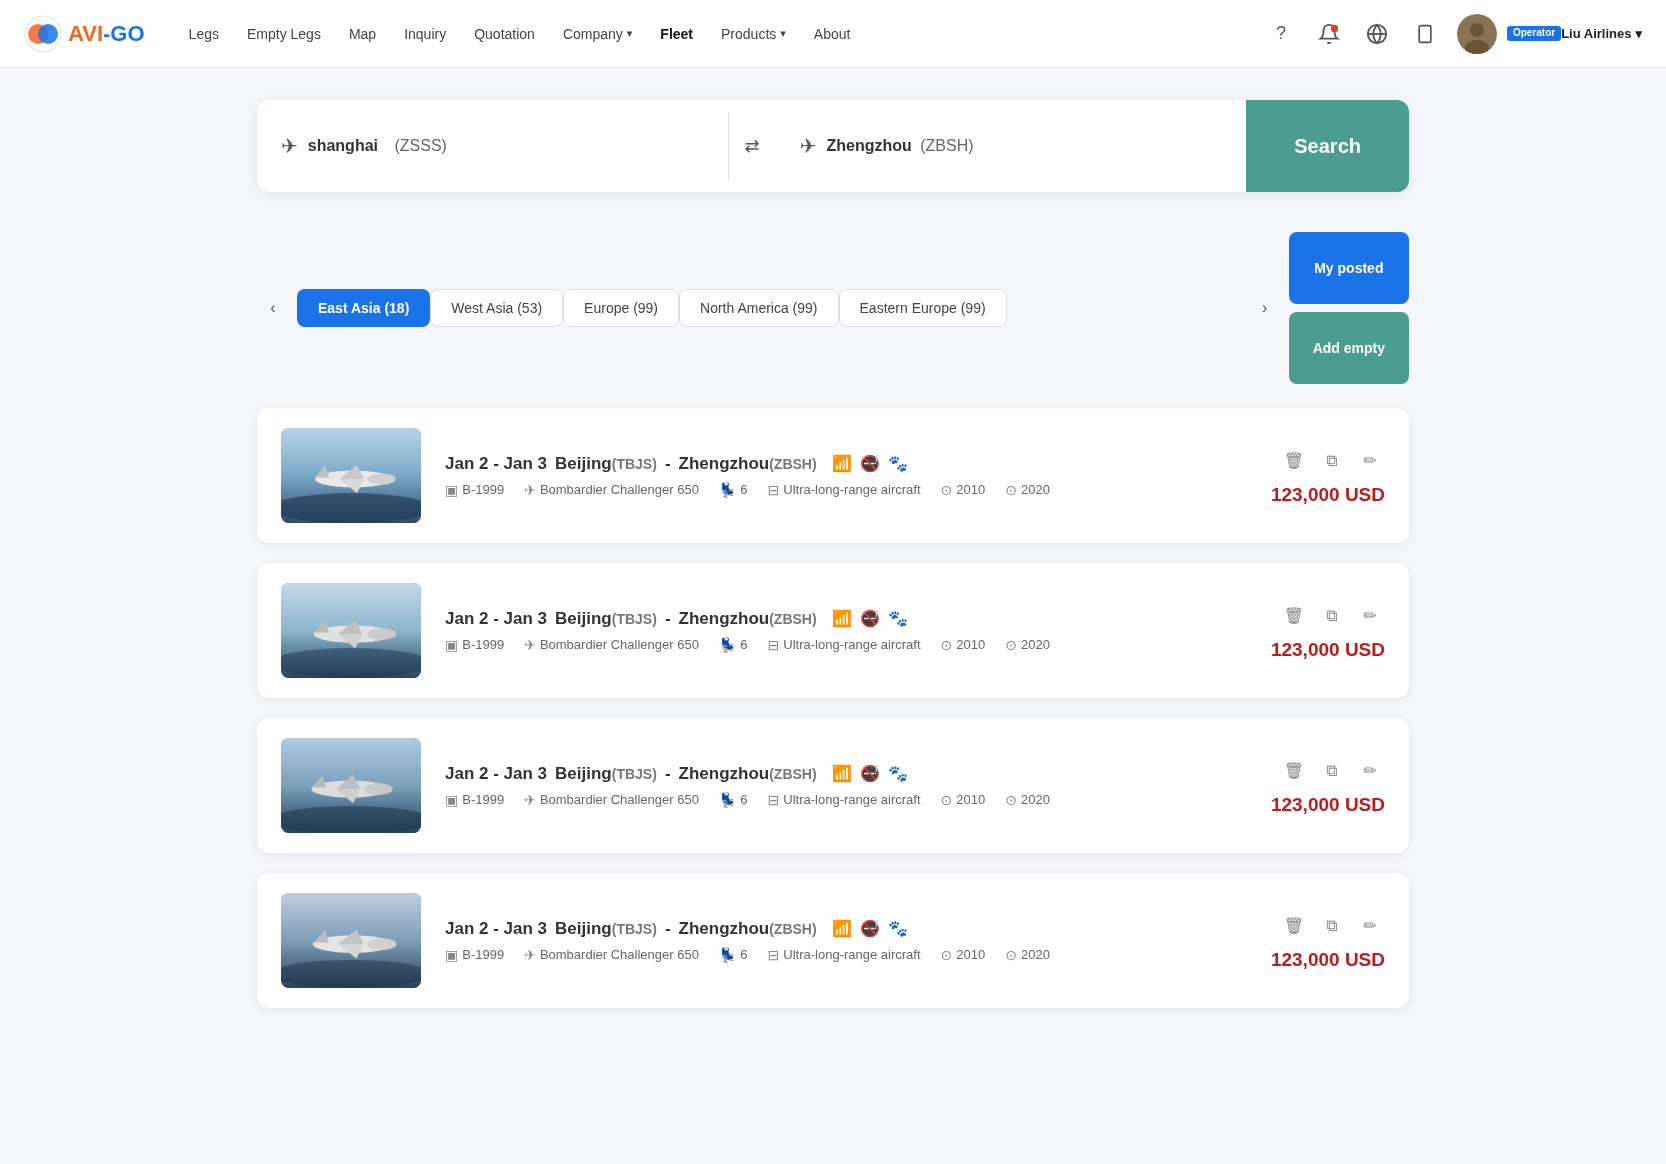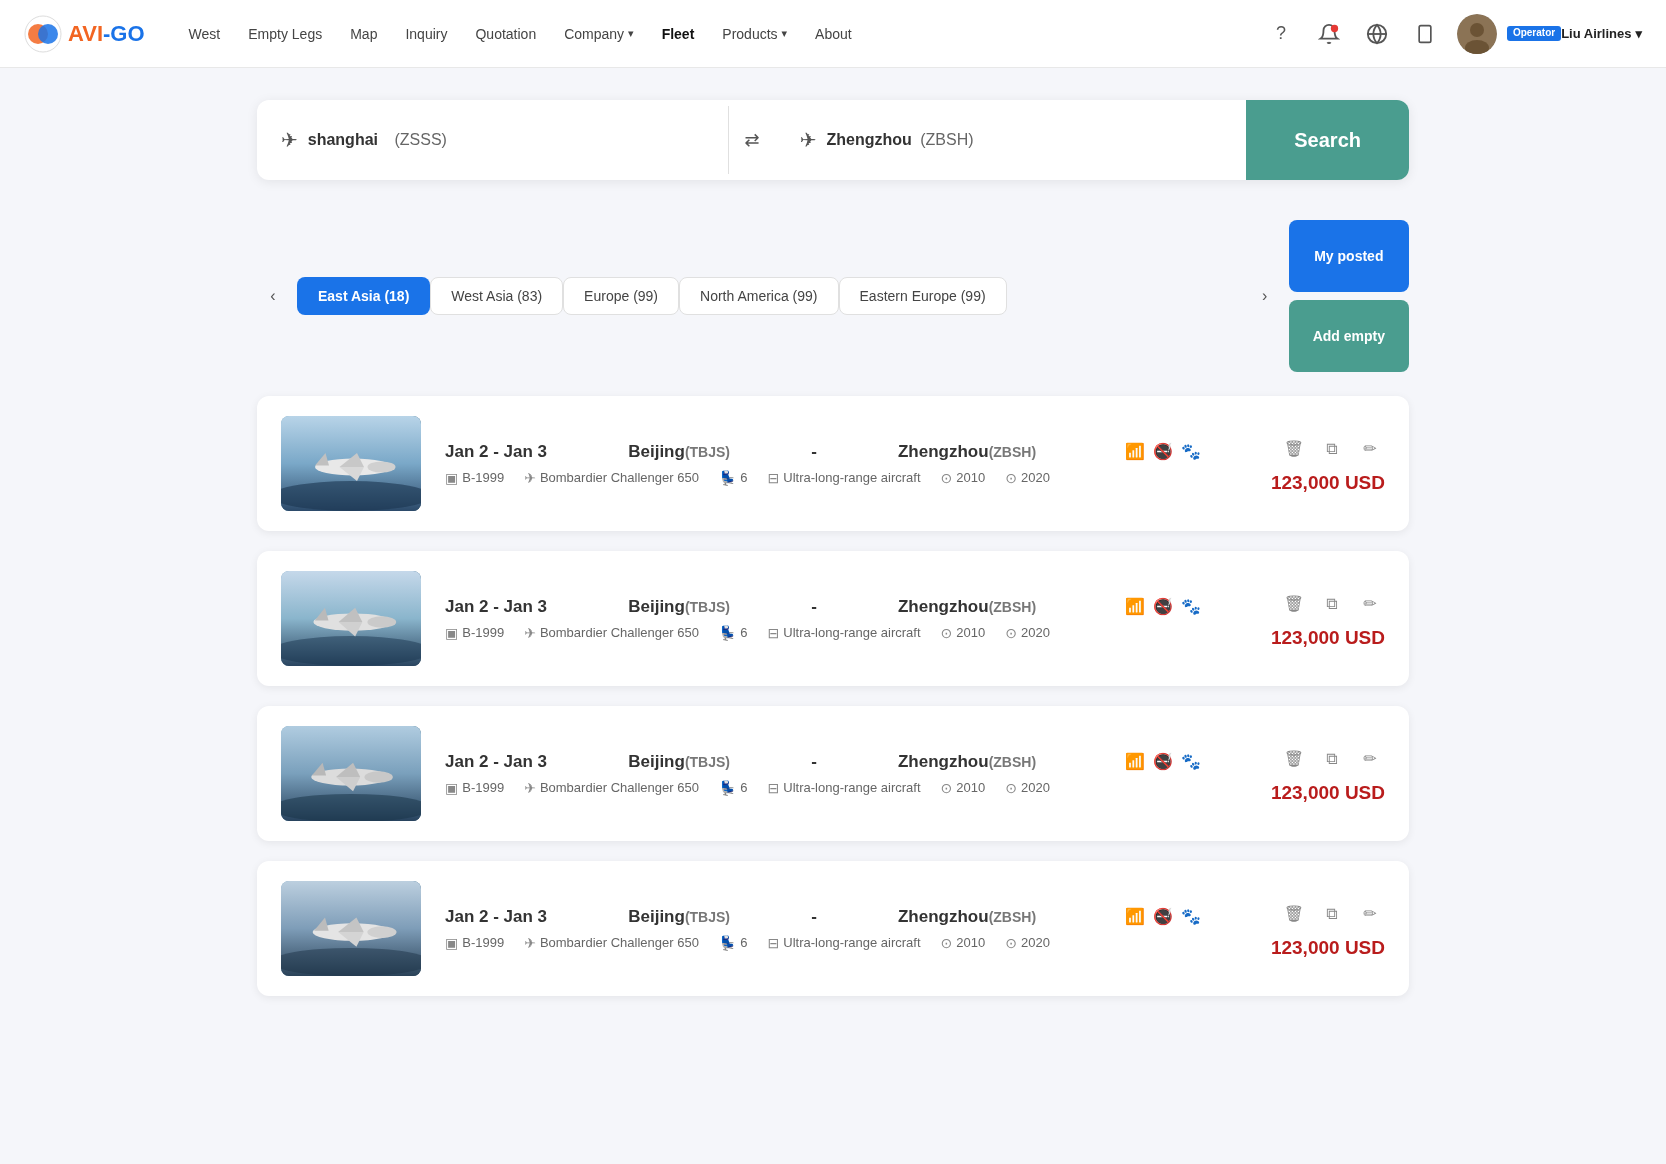--- a/index.html
+++ b/index.html
@@ -140,21 +140,21 @@
       cursor: pointer;
       color: #555;
       font-size: 18px;
       flex-shrink: 0;
     }
     .search-btn {
       background: #4a9d8f;
       color: #fff;
       border: none;
       padding: 0 48px;
-      height: 80px;
+      height: 92px;
       font-size: 20px;
       font-weight: 700;
       cursor: pointer;
       flex-shrink: 0;
     }
 
     
     .filter-row {
       display: flex;
       align-items: center;
@@ -236,21 +236,20 @@
     }
     .flight-details { flex: 1; }
     .flight-route {
       font-size: 17px;
       font-weight: 600;
       margin-bottom: 8px;
       display: flex;
       align-items: center;
       gap: 8px;
       flex-wrap: wrap;
-      justify-content: space-between;
     }
     .route-icons { display: flex; gap: 8px; margin-left: 8px; font-size: 16px; color: #555; }
     .flight-specs {
       display: flex;
       gap: 20px;
       font-size: 13px;
       color: #666;
       align-items: center;
       flex-wrap: wrap;
     }
@@ -304,21 +303,21 @@
       <ellipse cx="19" cy="19" rx="18" ry="18" fill="#fff" stroke="#ddd" stroke-width="1"></ellipse>
       <ellipse cx="14" cy="19" rx="10" ry="10" fill="#f26522" opacity="0.85"></ellipse>
       <ellipse cx="24" cy="19" rx="10" ry="10" fill="#1a73e8" opacity="0.85"></ellipse>
     </svg>
     <span class="logo-text">
       <span style="color:#f26522">AVI</span><em style="color:#1a73e8">-GO</em>
     </span>
   </a>
 
   <div class="nav-links">
-    <div class="nav-link">West</div>
+    <div class="nav-link">Legs</div>
     <div class="nav-link">Empty Legs</div>
     <div class="nav-link">Map</div>
     <div class="nav-link">Inquiry</div>
     <div class="nav-link">Quotation</div>
     <div class="nav-link has-arrow">Company</div>
     <div class="nav-link active">Fleet</div>
     <div class="nav-link has-arrow">Products</div>
     <div class="nav-link">About</div>
   </div>
 
@@ -382,21 +381,21 @@
         <span style="color:#666;font-weight:400;margin-left:4px;">(ZBSH)</span>
       </span>
     </div>
     <button class="search-btn">Search</button>
   </div>
 
   <div class="filter-row">
     <div class="filter-arrow">‹</div>
     <div class="filter-tabs">
       <div class="filter-tab active">East Asia (18)</div>
-      <div class="filter-tab">West Asia (83)</div>
+      <div class="filter-tab">West Asia (53)</div>
       <div class="filter-tab">Europe (99)</div>
       <div class="filter-tab">North America (99)</div>
       <div class="filter-tab">Eastern Europe (99)</div>
     </div>
     <div class="filter-arrow">›</div>
     <div class="action-btns">
       <button class="action-btn btn-blue">My posted</button>
       <button class="action-btn btn-teal">Add empty</button>
     </div>
   </div>

